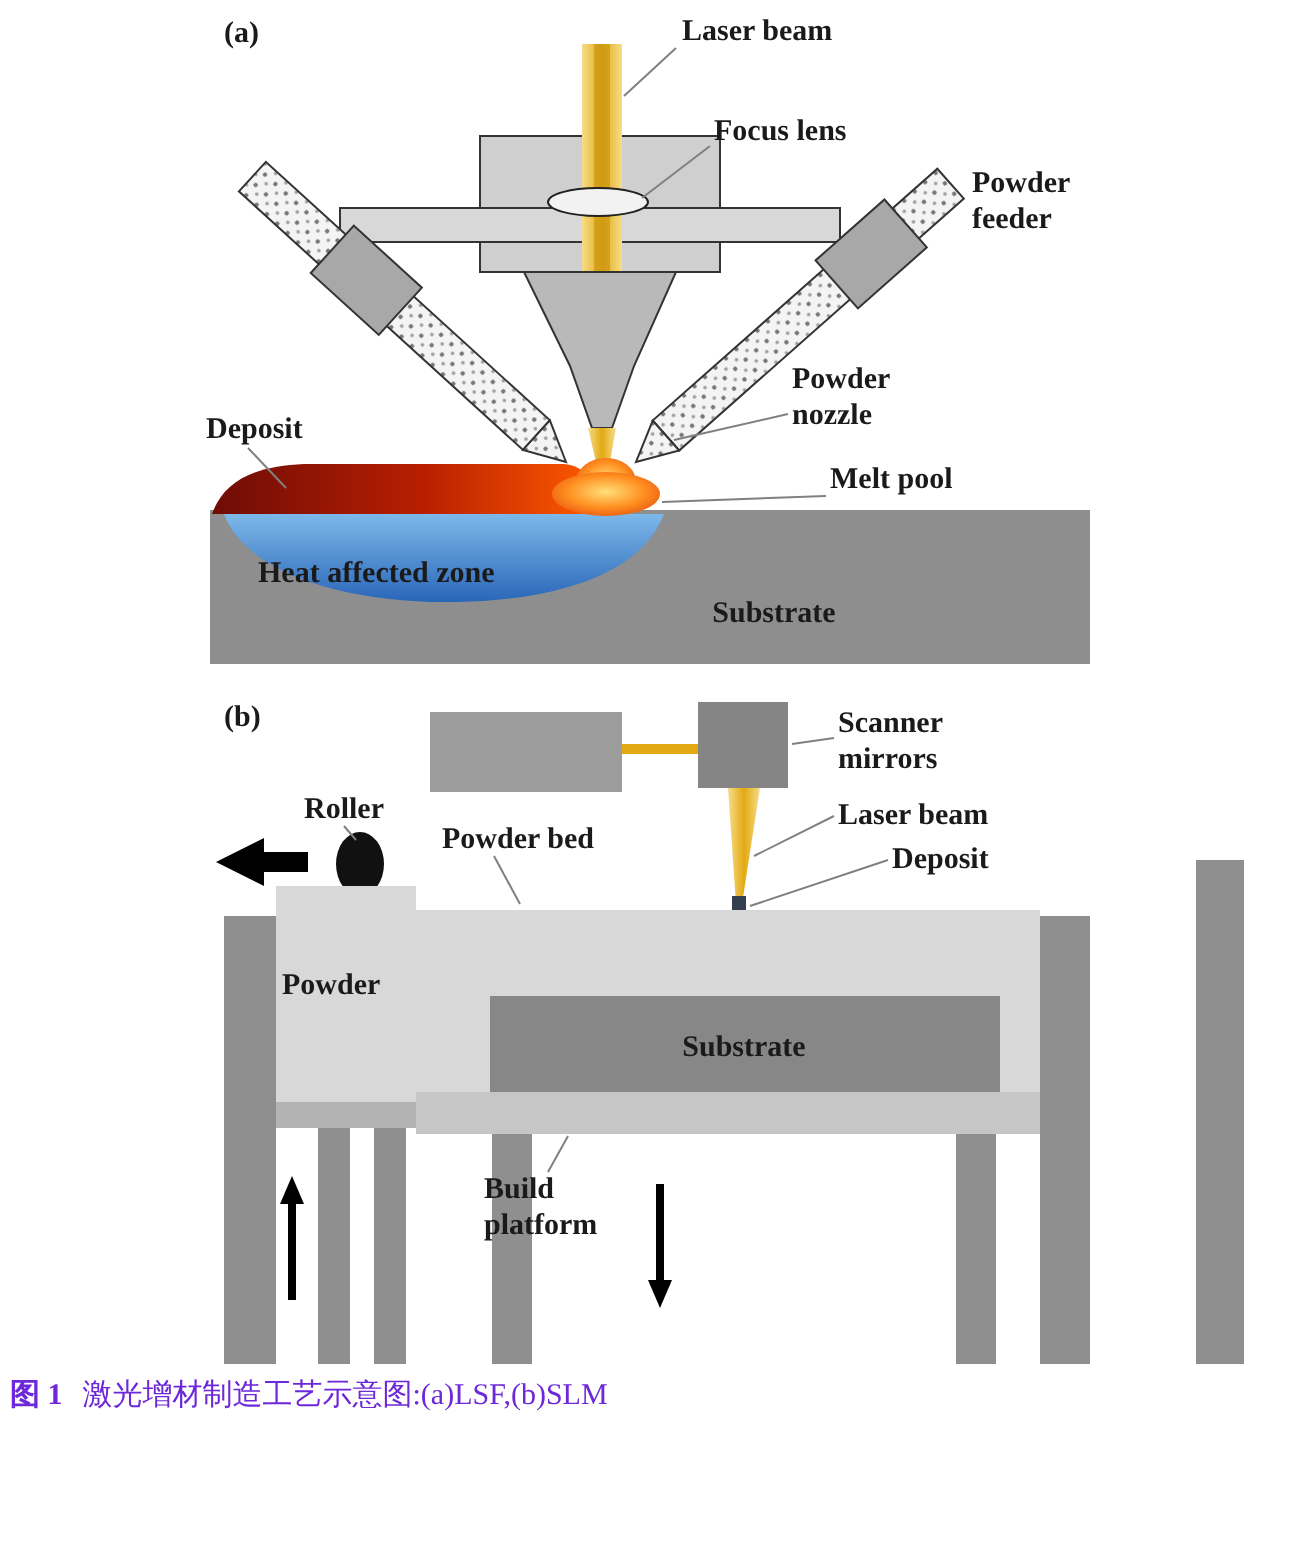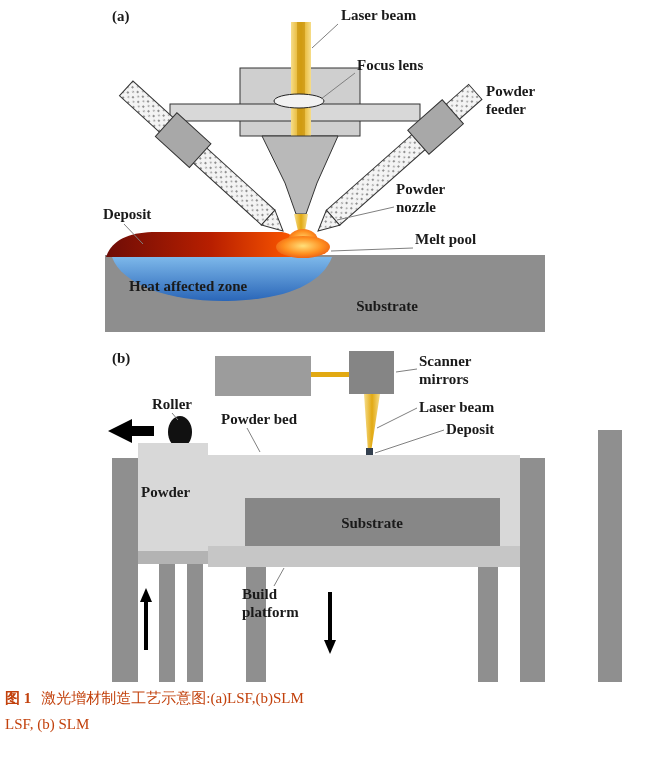--- a/index.html
+++ b/index.html
@@ -1,20 +1,20 @@
 <!DOCTYPE html>
 <html><head>
 <meta charset="utf-8">
 <style>
   html,body{margin:0;padding:0;background:#ffffff;}
   .page{width:651px;height:776px;position:relative;background:#ffffff;overflow:hidden;
         font-family:"Liberation Serif",serif;}
   svg{display:block;}
   svg text{font-family:"Liberation Serif",serif;font-weight:bold;font-size:15px;fill:#1a1a1a;}
-  .caption{padding:6px 6px 0 5px;color:#c2410c;}
+  .caption{padding:6px 6px 0 5px;color:#6d28d9;}
   .caption p{margin:0 0 5px 0;font-size:15px;line-height:21px;}
   .caption .tag{font-weight:bold;margin-right:10px;}
   .en1{text-align:justify;text-align-last:justify;}
 </style>
 </head>
 <body>
 
 <div class="page">
   <svg width="651" height="682" viewBox="0 0 651 682">
     <defs>
@@ -145,15 +145,14 @@
       <text x="372" y="528" fill="#2e2e2e" text-anchor="middle">Substrate</text>
       <text x="242" y="599">Build</text>
       <text x="242" y="617">platform</text>
     </g>
   </svg>
 
   <div class="caption">
     <p>
       <b class="tag">图 1</b><span>激光增材制造工艺示意图:(a)LSF,(b)SLM</span>
     </p>
-    <p>LSF, (b) SLM</p>
   </div>
 </div>
 
 </body></html>

